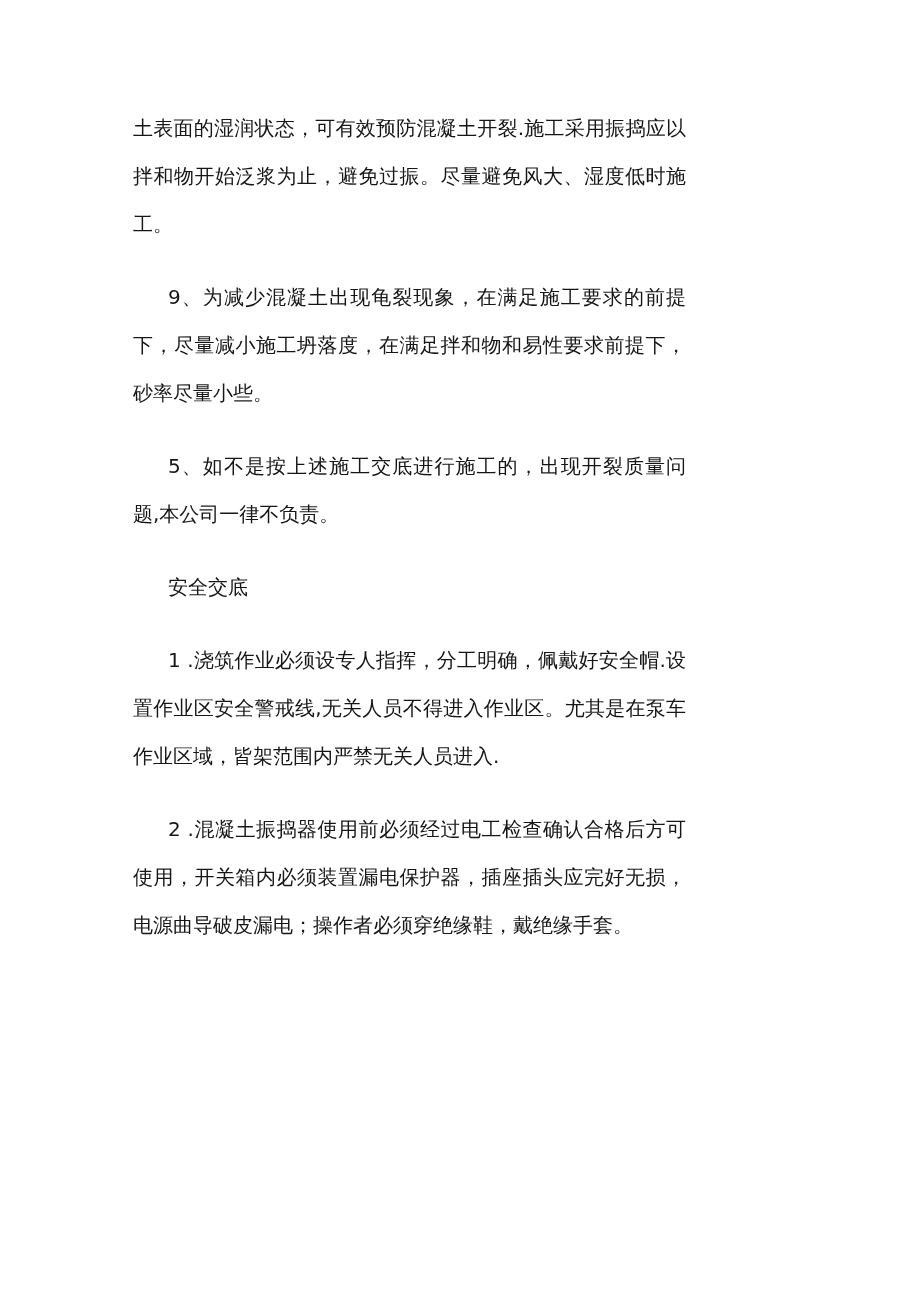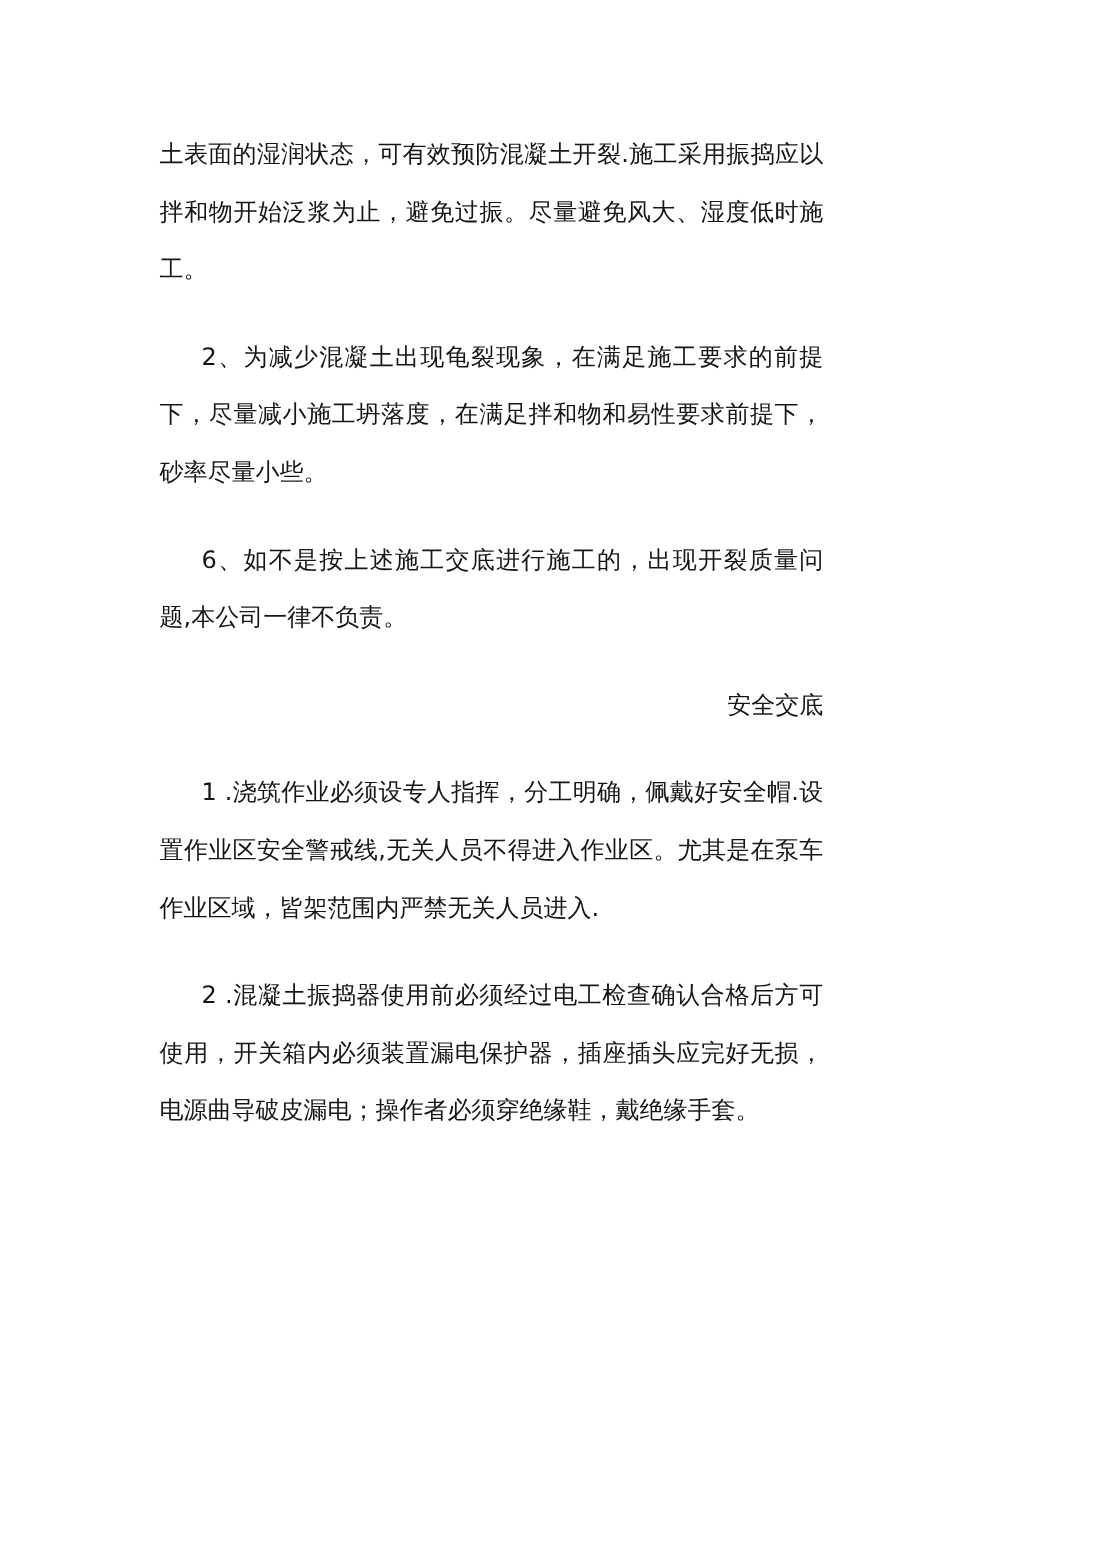--- a/index.html
+++ b/index.html
@@ -29,33 +29,33 @@
     letter-spacing: 0;
     word-break: break-all;
   }
   .para.first {
     margin-top: 0;
   }
   .indent {
     text-indent: 35px;
   }
   .heading {
-    text-align: right;
+    text-align: left;
   }
 </style>
 </head>
 <body>
 
 <div class="page">
   <p class="para first">土表面的湿润状态，可有效预防混凝土开裂.施工采用振捣应以拌和物开始泛浆为止，避免过振。尽量避免风大、湿度低时施工。</p>
 
-  <p class="para indent">2、为减少混凝土出现龟裂现象，在满足施工要求的前提下，尽量减小施工坍落度，在满足拌和物和易性要求前提下，砂率尽量小些。</p>
+  <p class="para indent">9、为减少混凝土出现龟裂现象，在满足施工要求的前提下，尽量减小施工坍落度，在满足拌和物和易性要求前提下，砂率尽量小些。</p>
 
 
-  <p class="para indent">6、如不是按上述施工交底进行施工的，出现开裂质量问题,本公司一律不负责。</p>
+  <p class="para indent">5、如不是按上述施工交底进行施工的，出现开裂质量问题,本公司一律不负责。</p>
 
   <p class="para indent heading">安全交底</p>
 
   <p class="para indent">1 .浇筑作业必须设专人指挥，分工明确，佩戴好安全帽.设置作业区安全警戒线,无关人员不得进入作业区。尤其是在泵车作业区域，皆架范围内严禁无关人员进入.</p>
 
   <p class="para indent">2 .混凝土振捣器使用前必须经过电工检查确认合格后方可使用，开关箱内必须装置漏电保护器，插座插头应完好无损，电源曲导破皮漏电；操作者必须穿绝缘鞋，戴绝缘手套。</p>
 
 </div>
 
 </body></html>

